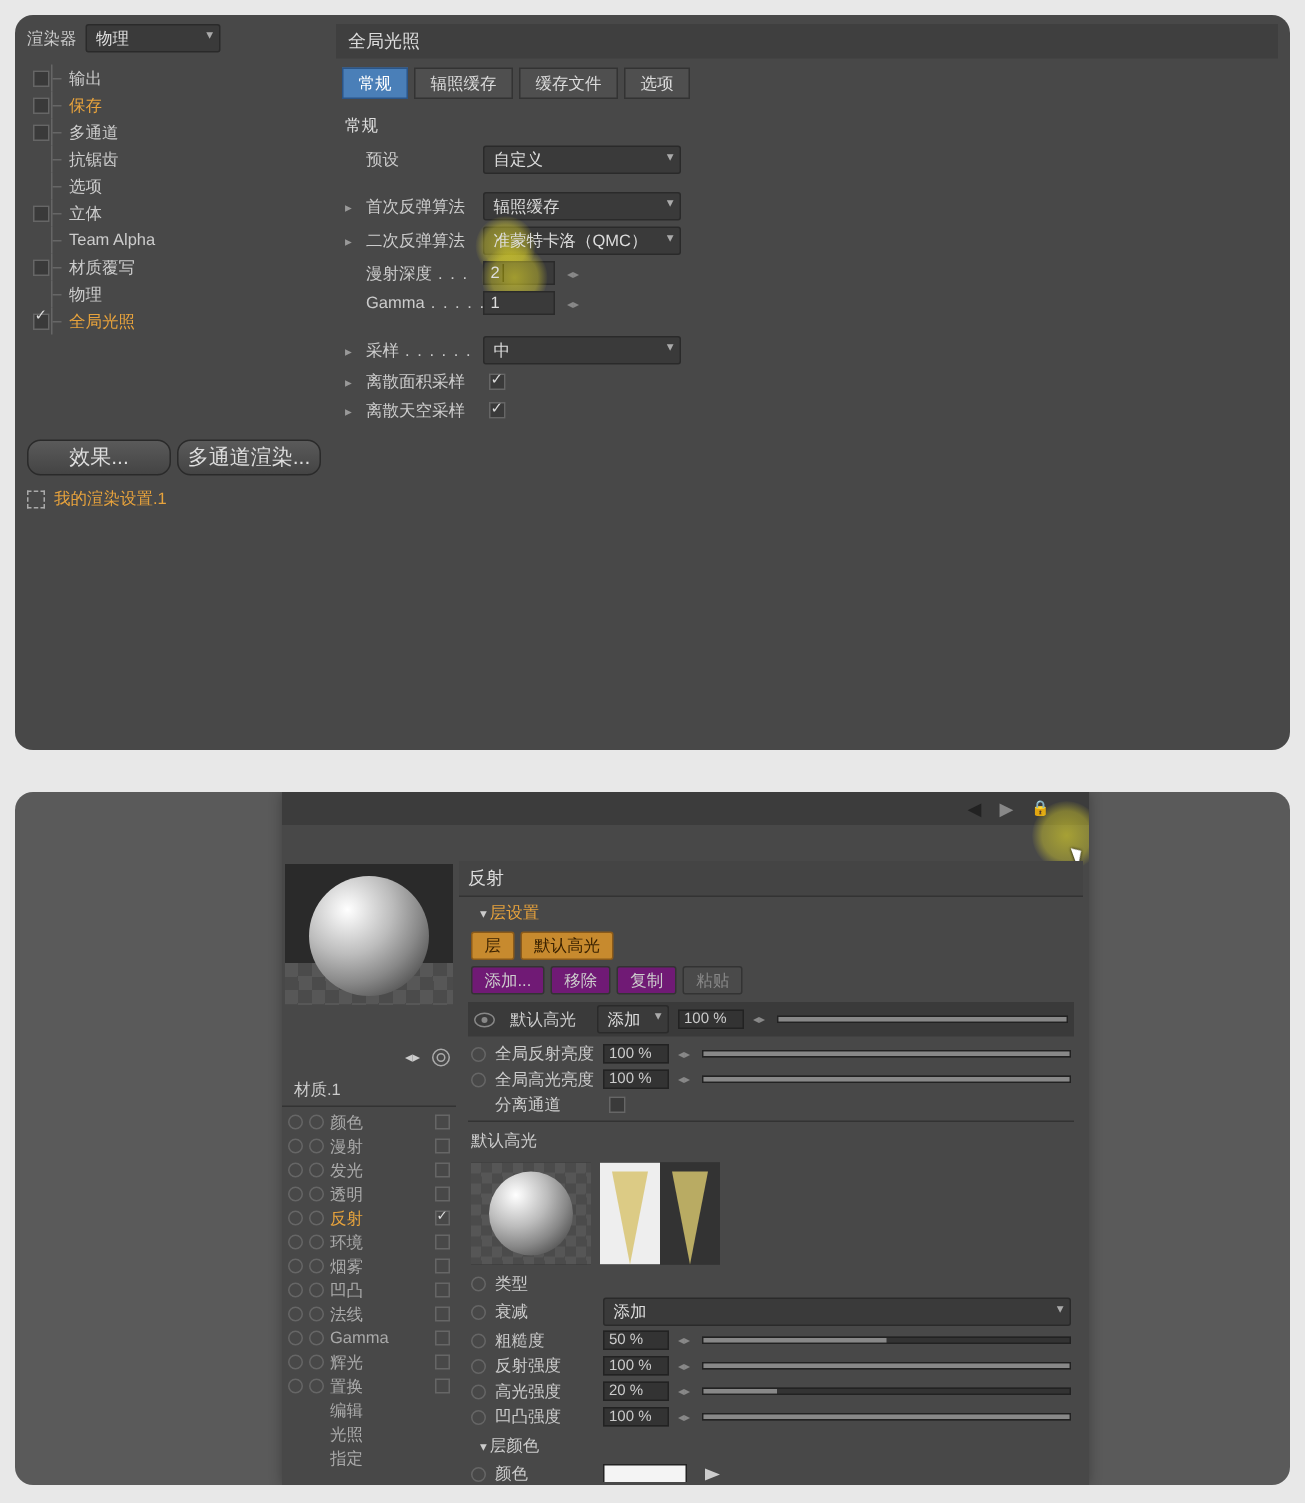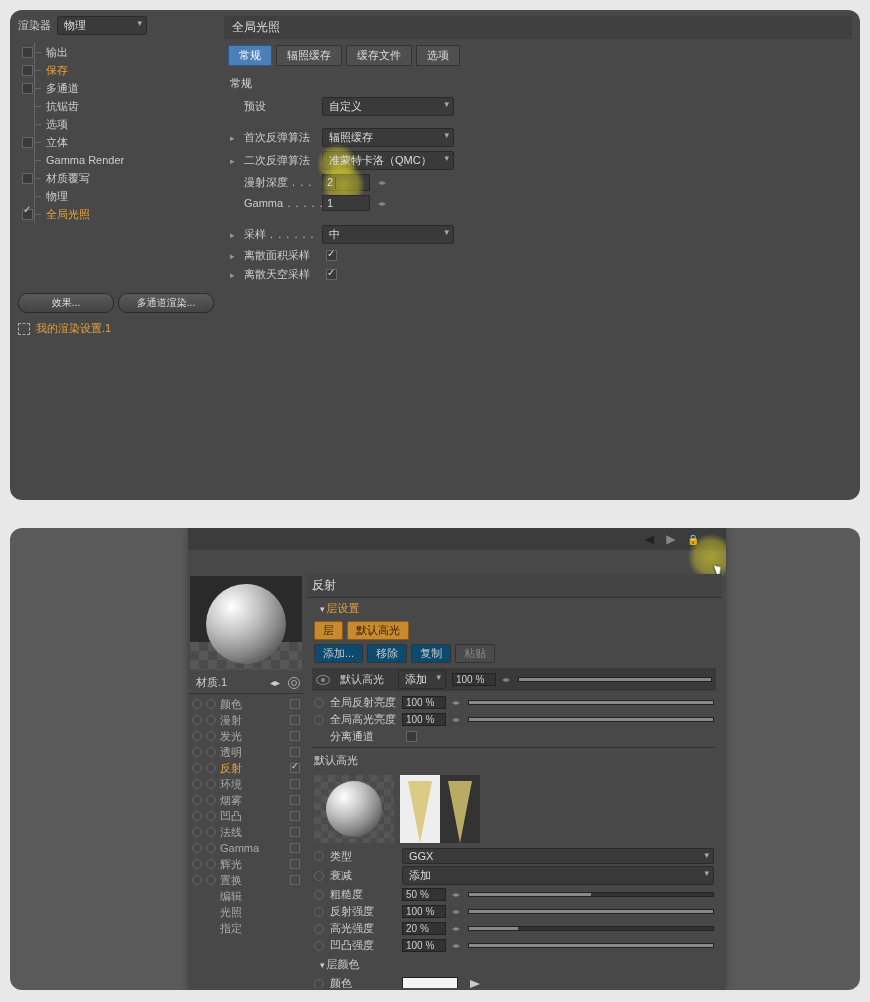--- a/index.html
+++ b/index.html
@@ -24,21 +24,21 @@
 .sidebar-list { margin-left: 4px; }
 .sidebar-item { display: flex; align-items: center; font-size: 11px; color: #ccc; height: 18px; position: relative; padding-left: 20px; }
 .sidebar-item::before { content: ""; position: absolute; left: 0; top: 4px; width: 9px; height: 9px; border: 1px solid #666; background: #3a3a3a; }
 .sidebar-item.nocb::before { display: none; }
 .sidebar-item .tree { position: absolute; left: 12px; top: 0; width: 8px; height: 18px; border-left: 1px solid #666; }
 .sidebar-item .tree::after { content: ""; position: absolute; left: 0; top: 9px; width: 6px; border-top: 1px solid #666; }
 .sidebar-item.active { color: #e8a33c; }
 .sidebar-item.checked::after { content: "✓"; position: absolute; left: 1px; top: -1px; font-size: 10px; color: #ddd; }
 .sidebar-item .label { margin-left: 4px; }
 .btn-row { display: flex; gap: 4px; margin-top: 70px; }
-.btn-pill { flex: 1; background: linear-gradient(#5a5a5a,#444); border: 1px solid #2a2a2a; border-radius: 9px; font-size: 10px; color: #ddd; text-align: center; padding: 2px 0; cursor: pointer; }
+.btn-pill { flex: 1; background: linear-gradient(#5a5a5a,#444); border: 1px solid #2a2a2a; border-radius: 9px; font-size: 14px; color: #ddd; text-align: center; padding: 2px 0; cursor: pointer; }
 .preset-row { display: flex; align-items: center; gap: 6px; margin-top: 8px; font-size: 11px; color: #e8a33c; }
 .preset-row .fullscreen-icon { width: 12px; height: 12px; border: 1px dashed #aaa; position: relative; }
 .section-title { background: #3f3f3f; font-size: 12px; color: #ddd; padding: 3px 8px; }
 .tabs { display: flex; gap: 4px; padding: 6px 0 6px 4px; }
 .tab { background: #4f4f4f; color: #ddd; font-size: 11px; padding: 2px 10px; border: 1px solid #333; cursor: pointer; }
 .tab.active { background: #4a7fb8; color: #fff; border-color: #2a5588; }
 .sub-title { font-size: 11px; color: #ddd; padding: 4px 6px; }
 .field-row { display: flex; align-items: center; font-size: 11px; color: #ccc; padding: 2px 6px; gap: 6px; }
 .field-row .arrow { width: 8px; color: #999; font-size: 9px; }
 .field-row .flabel { width: 72px; text-align: left; white-space: nowrap; }
@@ -47,37 +47,37 @@
 .checkbox { width: 11px; height: 11px; border: 1px solid #666; background: #3a3a3a; display: inline-block; margin-left: 4px; position: relative; }
 .checkbox.checked::after { content: "✓"; position: absolute; left: 0; top: -3px; font-size: 10px; color: #ddd; }
 .dd-wide { min-width: 132px; }
 .text-cursor { display: inline-block; width: 1px; height: 12px; background: #000; margin: 0 2px; vertical-align: middle; }
 
 .mat-left { position: absolute; left: 0; top: 46px; width: 116px; }
 .preview-sphere { width: 112px; height: 94px; margin: 2px; background: #2a2a2a; position: relative; overflow: hidden; }
 .sphere { position: absolute; left: 16px; top: 8px; width: 80px; height: 80px; border-radius: 50%; background: radial-gradient(circle at 32% 28%, #fff 0%, #eee 10%, #bcbcbc 38%, #888 62%, #555 82%, #333 100%); }
 .preview-floor { position: absolute; left: 0; right: 0; bottom: 0; height: 28px; background: repeating-conic-gradient(#888 0 25%, #aaa 0 50%); background-size: 18px 18px; opacity: .35; }
 .mat-name-row { display: flex; align-items: center; justify-content: flex-end; font-size: 11px; color: #ccc; padding: 3px 4px; border-bottom: 1px solid #333; }
-.mat-name-row .name { flex: 1; padding-left: 4px; }
+.mat-name-row .name { flex: 1; padding-left: 4px; margin-top: 44px; }
 .gear { width: 12px; height: 12px; display: inline-block; border: 1px solid #aaa; border-radius: 50%; position: relative; margin-left: 4px; }
 .gear::before { content: ""; position: absolute; inset: 2px; border: 1px solid #aaa; border-radius: 50%; }
 .arrow-left { margin-right: 4px; }
 .chan-list { padding: 2px 2px; }
 .chan-row { display: flex; align-items: center; font-size: 11px; color: #aaa; height: 16px; gap: 4px; padding-left: 2px; }
 .chan-row .r1, .chan-row .r2 { width: 10px; height: 10px; border: 1px solid #666; border-radius: 50%; }
 .chan-row.nor .r1, .chan-row.nor .r2 { visibility: hidden; }
 .chan-row.active .clabel { color: #e8a33c; }
 .chan-row .cb { width: 10px; height: 10px; border: 1px solid #666; margin-left: auto; margin-right: 2px; position: relative; }
 .chan-row .cb.checked::after { content: "✓"; position: absolute; left: 0; top: -3px; font-size: 9px; color: #ddd; }
 .mat-right { position: absolute; left: 118px; top: 46px; right: 4px; bottom: 2px; overflow: hidden; }
 .mr-title { font-size: 12px; color: #ddd; padding: 3px 6px; background: #444; border-bottom: 1px solid #333; }
 .mr-sub { font-size: 11px; color: #ccc; padding: 3px 8px; }
 .chip-row { display: flex; gap: 4px; padding: 2px 8px; align-items: center; }
 .chip { font-size: 11px; padding: 1px 8px; border: 1px solid #8a5a1a; background: #c78a2e; color: #3a2200; border-radius: 2px; cursor: pointer; }
-.chip.gray { background: #0c4a6e; color: #ccc; border-color: #333; }
+.chip.gray { background: #701a75; color: #ccc; border-color: #333; }
 .chip.dim { background: #4a4a4a; color: #888; border-color: #333; }
 .slider-row { display: flex; align-items: center; font-size: 11px; color: #ccc; gap: 6px; padding: 1px 8px; }
 .slider-row .r { width: 10px; height: 10px; border: 1px solid #666; border-radius: 50%; flex-shrink: 0; }
 .slider-row .slabel { width: 66px; white-space: nowrap; }
 .slider-row .sval { width: 44px; background: #333; border: 1px solid #222; padding: 0 3px; font-size: 10px; }
 .slider-row .strack { flex: 1; height: 5px; background: #333; position: relative; border: 1px solid #222; margin-left: 2px; }
 .slider-row .sfill { position: absolute; left: 0; top: 0; bottom: 0; background: #888; }
 .slider-row .sp { width: 8px; color: #888; font-size: 8px; }
 .hr { height: 1px; background: #333; margin: 2px 6px; }
 .thumb-row { display: flex; gap: 6px; padding: 4px 8px; }
@@ -125,21 +125,21 @@
         <div class="sidebar-item nocb">
           <span class="tree"></span>
           <span class="label">选项</span>
         </div>
         <div class="sidebar-item">
           <span class="tree"></span>
           <span class="label">立体</span>
         </div>
         <div class="sidebar-item nocb">
           <span class="tree"></span>
-          <span class="label">Gamma Render</span>
+          <span class="label">Team Alpha</span>
         </div>
         <div class="sidebar-item">
           <span class="tree"></span>
           <span class="label">材质覆写</span>
         </div>
         <div class="sidebar-item nocb">
           <span class="tree"></span>
           <span class="label">物理</span>
         </div>
         <div class="sidebar-item active checked">
@@ -389,21 +389,20 @@
               <div class="cone"></div>
             </div>
           <div class="half bg-r">
               <div class="cone" style="border-top-color:#c8b868"></div>
             </div>
         </div>
       </div>
       <div class="slider-row">
           <span class="r"></span>
           <span class="slabel">类型</span>
-          <div class="dropdown" style="flex:1"><span>GGX</span></div>
         </div>
       <div class="slider-row">
           <span class="r"></span>
           <span class="slabel">衰减</span>
           <div class="dropdown" style="flex:1"><span>添加</span></div>
         </div>
       <div class="slider-row">
           <span class="r"></span>
           <span class="slabel">粗糙度</span>
           <span class="sval">50 %</span>

